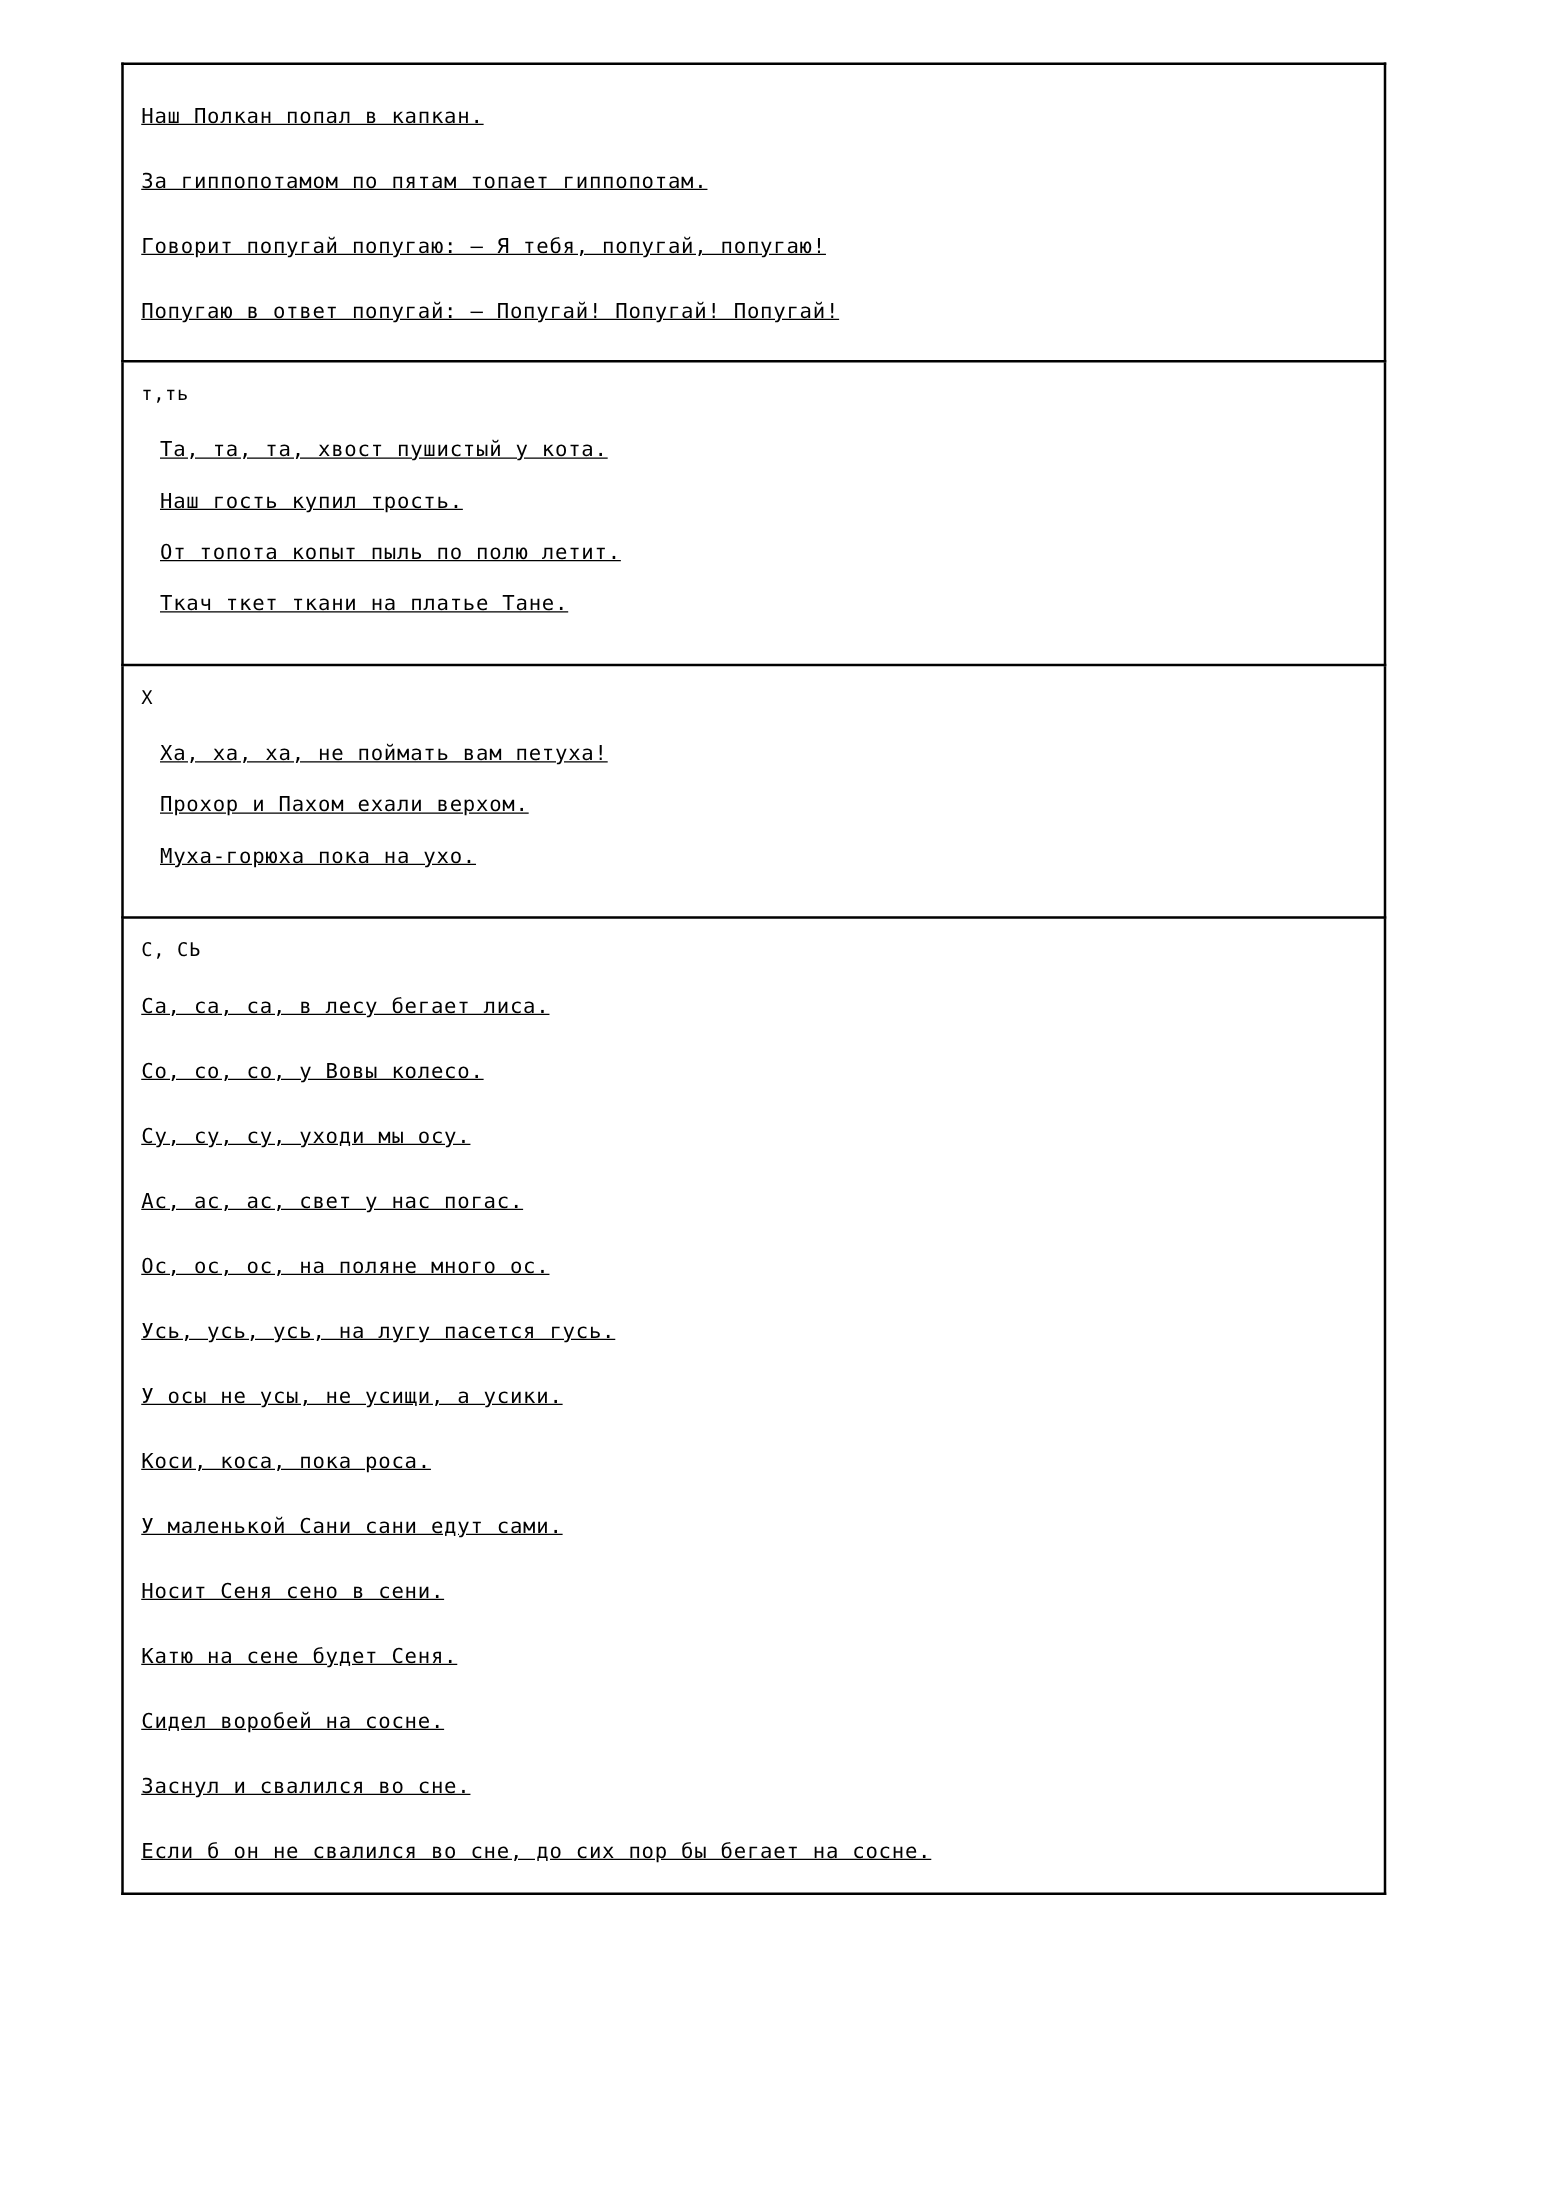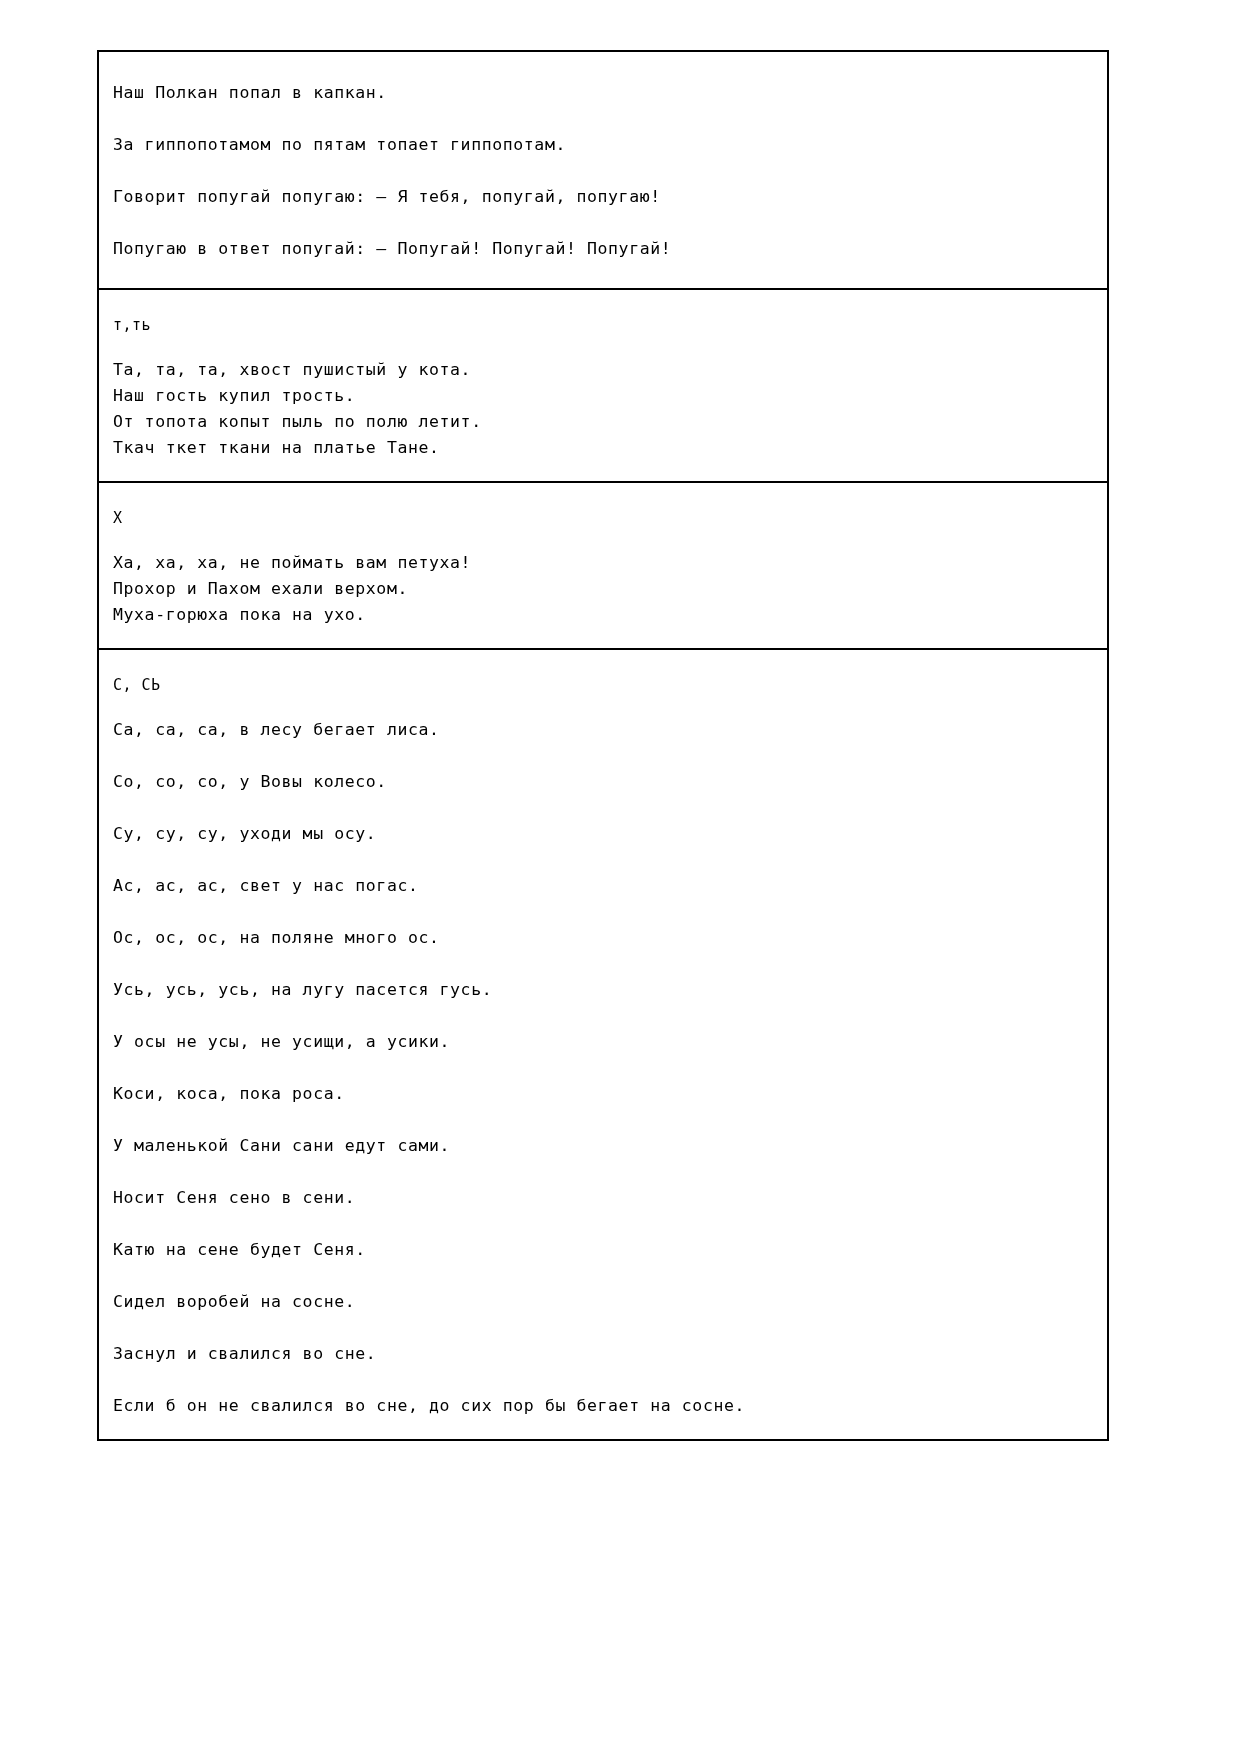--- a/index.html
+++ b/index.html
@@ -39,39 +39,40 @@
     letter-spacing: 0.5px;
     margin: 0 0 24px 0;
     white-space: pre;
   }
   .line {
     font-size: 16.5px;
     line-height: 26px;
     letter-spacing: 0.6px;
     white-space: pre-wrap;
     margin: 0;
+    text-decoration: underline;
   }
   
   .tight .line {
     line-height: 26px;
-    margin: 0;
+    margin: 15px;
   }
   
   .loose .line {
     margin: 0 0 26px 0;
   }
   .loose .line:last-child {
     margin-bottom: 0;
   }
   .cell-inner.first {
     padding-top: 28px;
     padding-bottom: 26px;
   }
   .cell-inner.headed {
-    padding-top: 28px;
+    padding-top: 18px;
     padding-bottom: 20px;
   }
 </style>
 </head>
 <body>
 
 <div class="page">
   <table class="sheet">
     <tbody id="rows">
         <tr>

